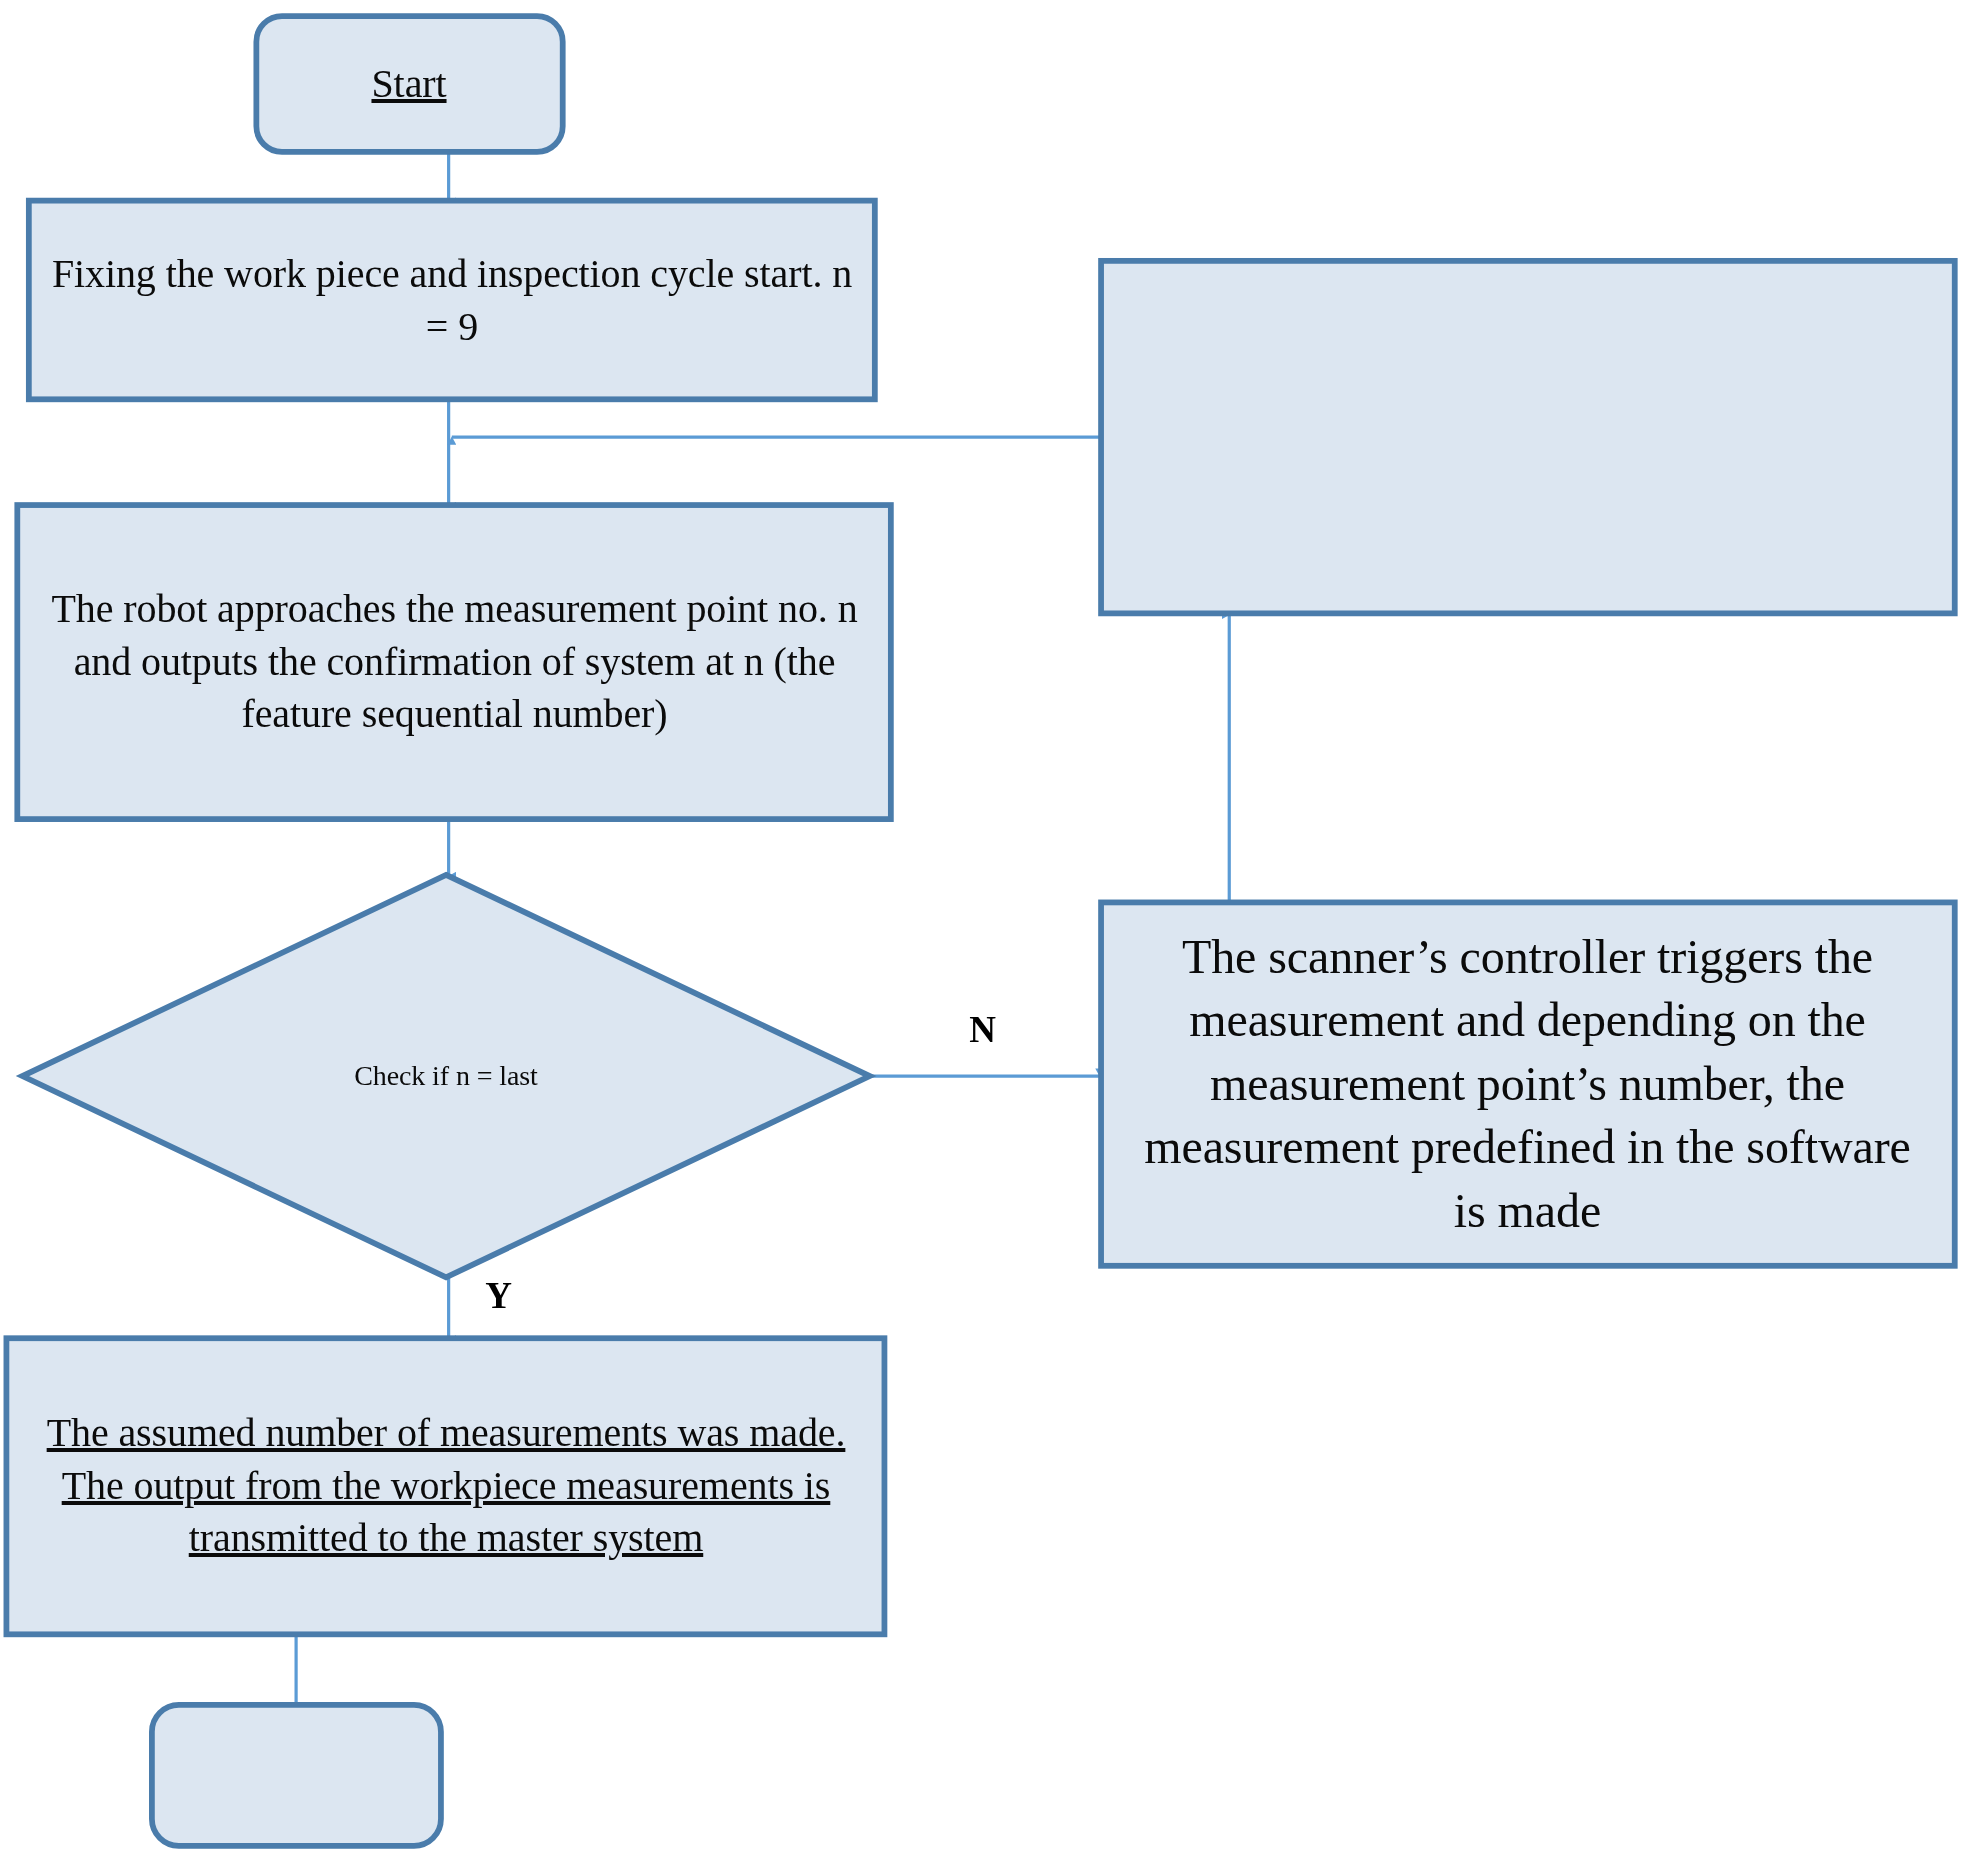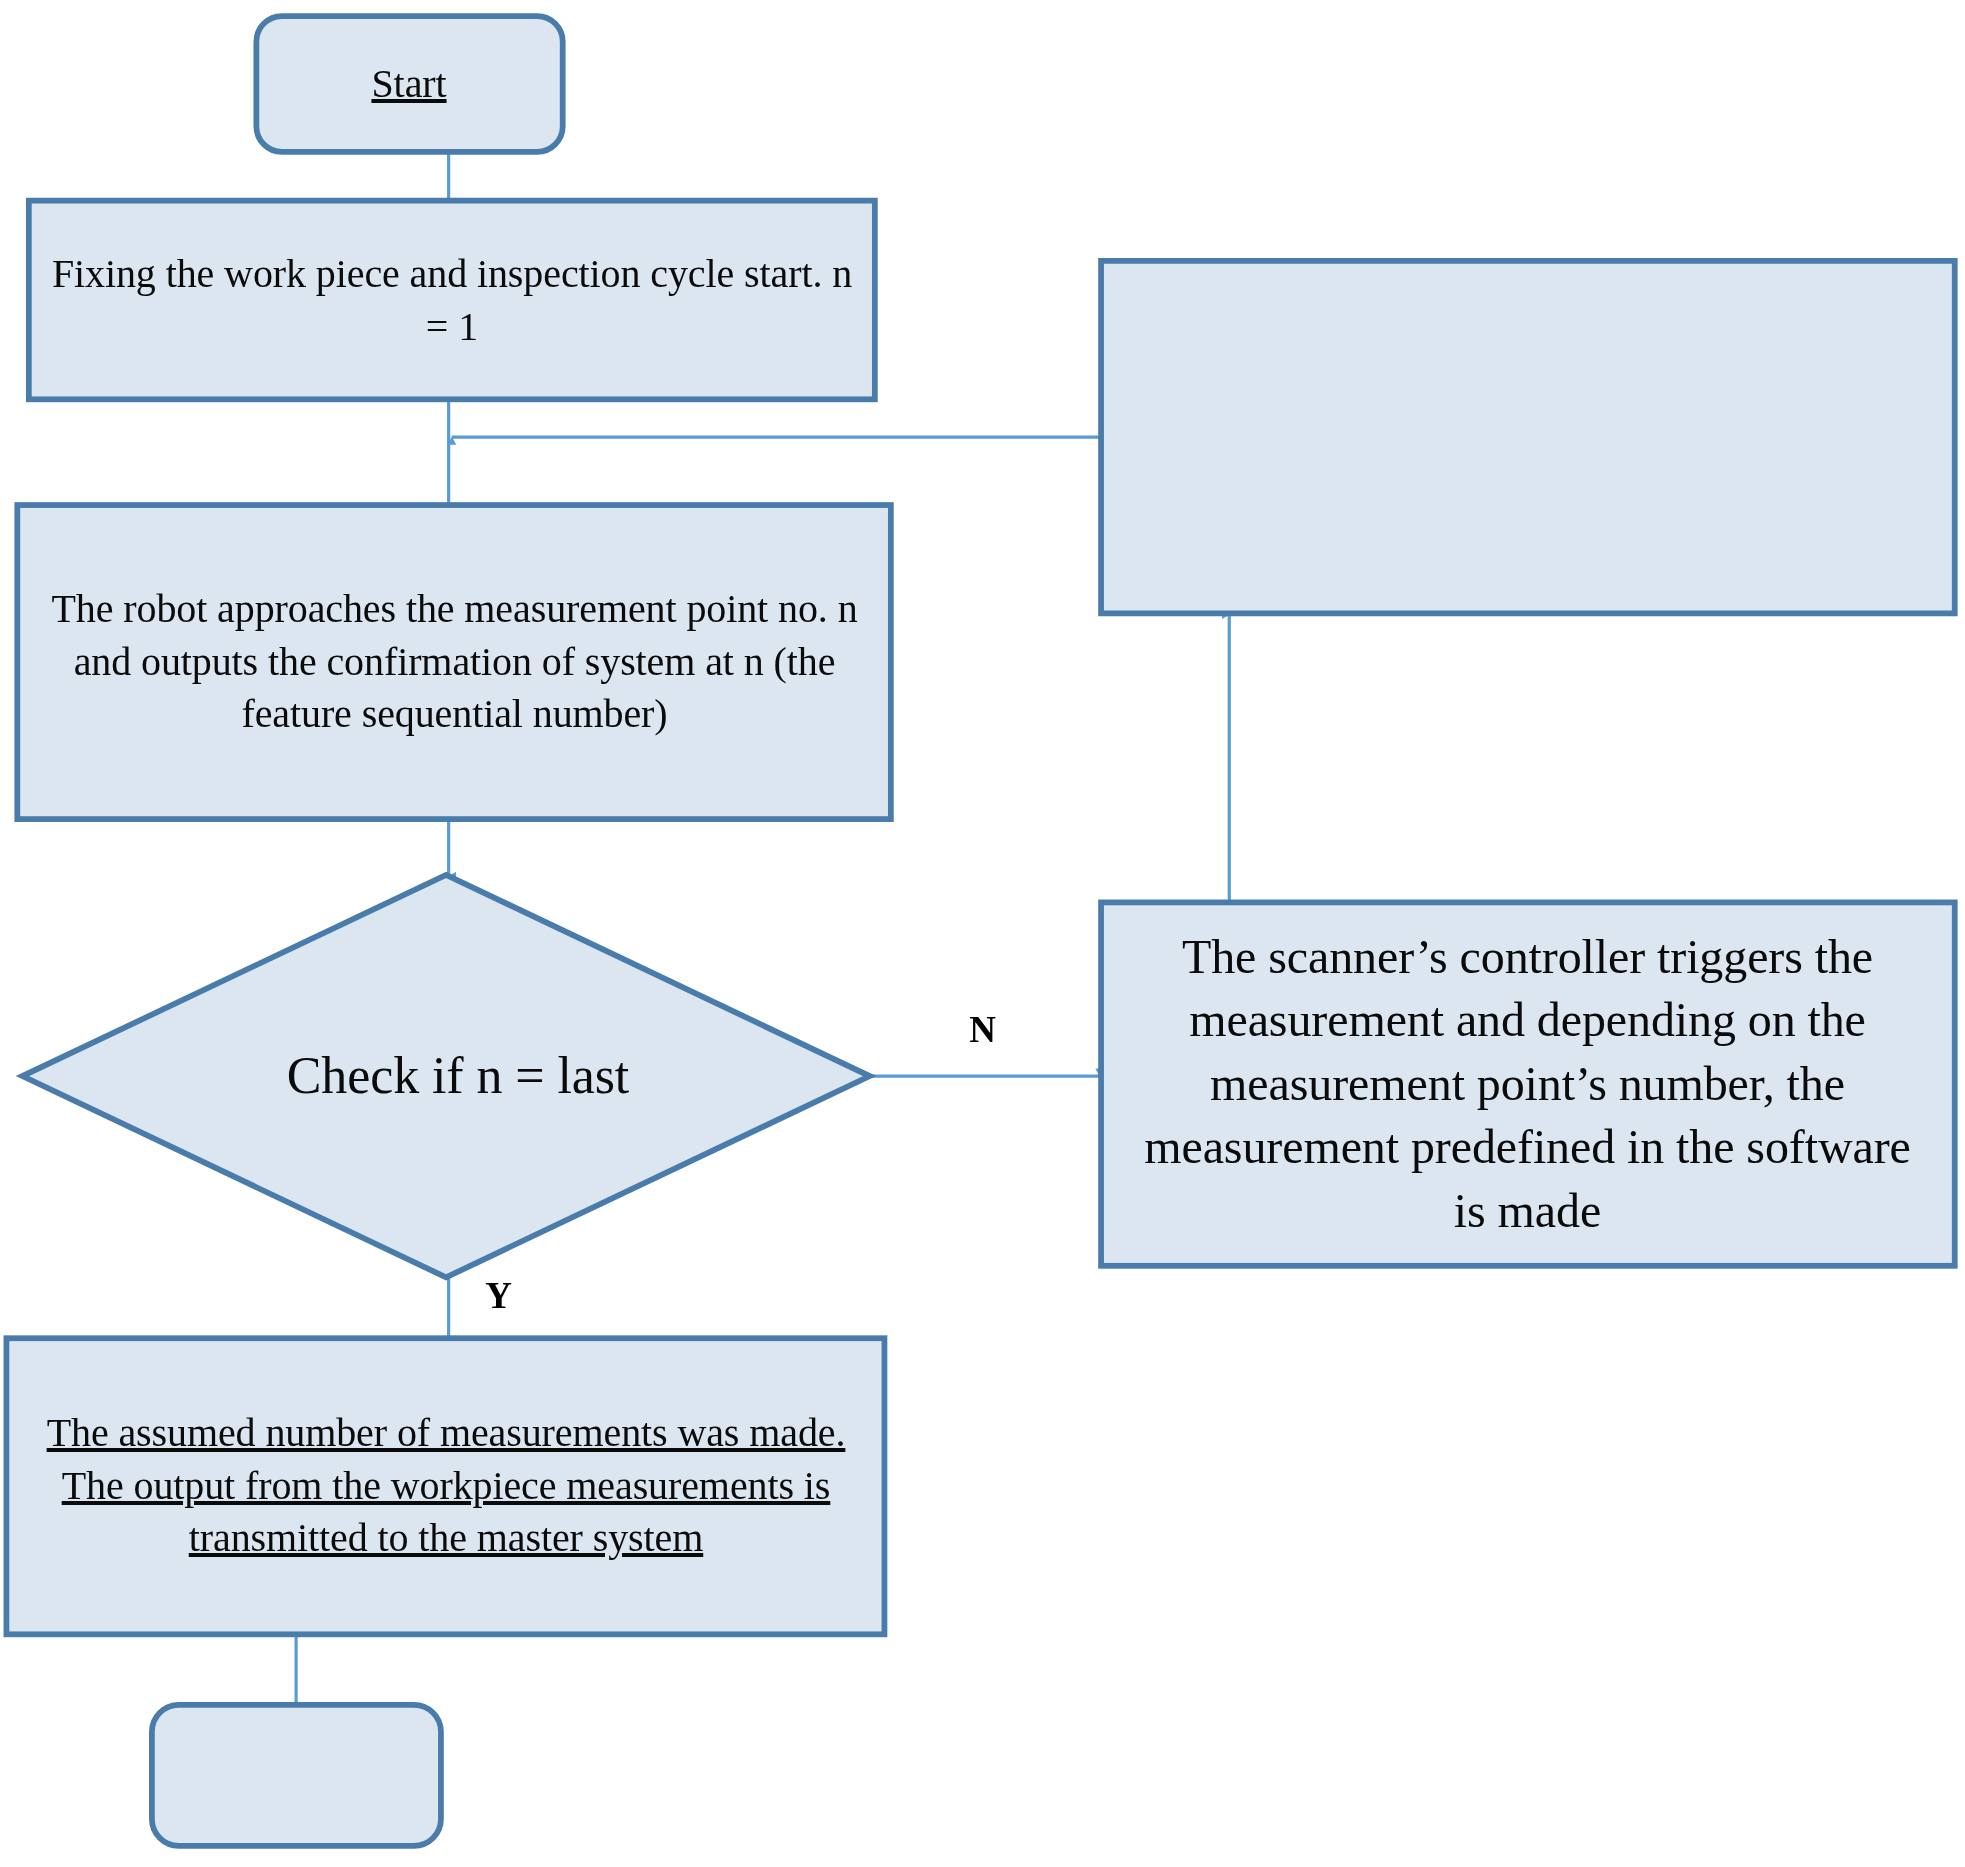--- a/index.html
+++ b/index.html
@@ -94,25 +94,25 @@
 
     <rect x="237" y="2660" width="451" height="220" rx="42" ry="42" fill="#dce6f1" stroke="#4a7cab" stroke-width="9"></rect>
 
     <rect x="1718" y="407" width="1332" height="550" fill="#dce6f1" stroke="#4a7cab" stroke-width="9"></rect>
 
     <rect x="1718" y="1408" width="1332" height="567" fill="#dce6f1" stroke="#4a7cab" stroke-width="9"></rect>
   </svg>
 
   <div class="node-text" style="left:256px; top:16px; width:306px; height:136px; font-size:40px;text-decoration:underline;">Start</div>
 
-  <div class="node-text" style="left:48px; top:201px; width:808px; height:199px; font-size:40px;">Fixing the work piece and inspection cycle start. n = 1</div>
+  <div class="node-text" style="left:48px; top:201px; width:808px; height:199px; font-size:40px;">Fixing the work piece and inspection cycle start. n = 9</div>
 
   <div class="node-text" style="left:37px; top:505px; width:835px; height:314px; font-size:40px;">The robot approaches the measurement point no. n and outputs the confirmation of system at n (the feature sequential number)</div>
 
-  <div class="node-text" style="left:176px; top:1019px; width:564px; height:114px; font-size:52px;">Check if n = last</div>
+  <div class="node-text" style="left:164px; top:1019px; width:564px; height:114px; font-size:28px;">Check if n = last</div>
 
   <div class="node-text" style="left:26px; top:1338px; width:840px; height:296px; font-size:40px;text-decoration:underline;">The assumed number of measurements was made. The output from the workpiece measurements is transmitted to the master system</div>
 
 
 
   <div class="node-text" style="left:1125px; top:902px; width:805px; height:363px; font-size:48px;">The scanner’s controller triggers the measurement and depending on the measurement point’s number, the measurement predefined in the software is made</div>
 
   <div class="edge-label" style="left:957px; top:1008px; width:51px; font-size:37px;">N</div>
 
   <div class="edge-label" style="left:473px; top:1274px; width:51px; font-size:37px;">Y</div>

